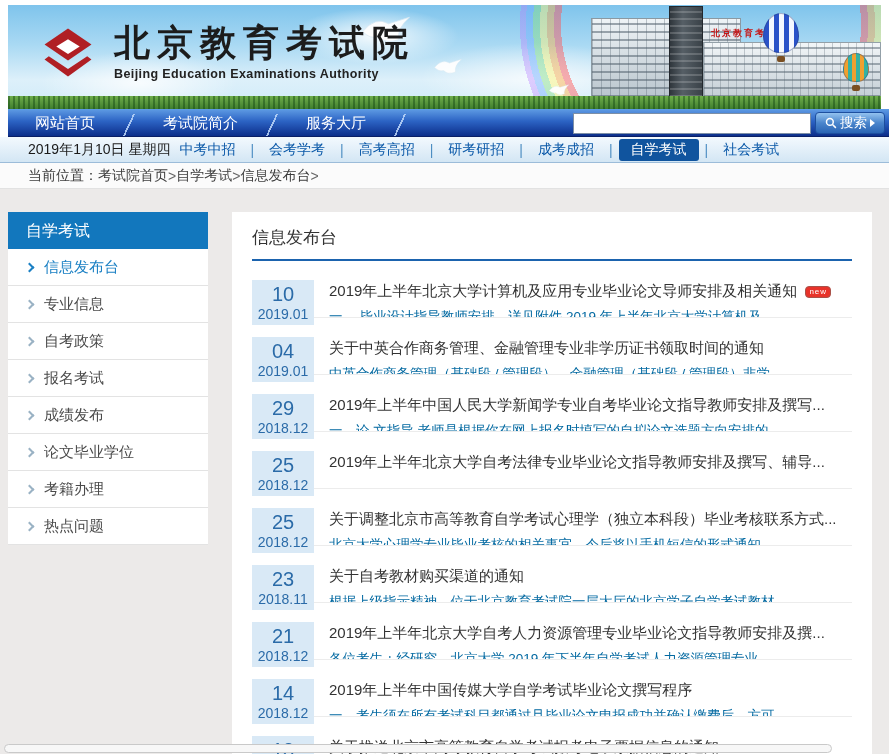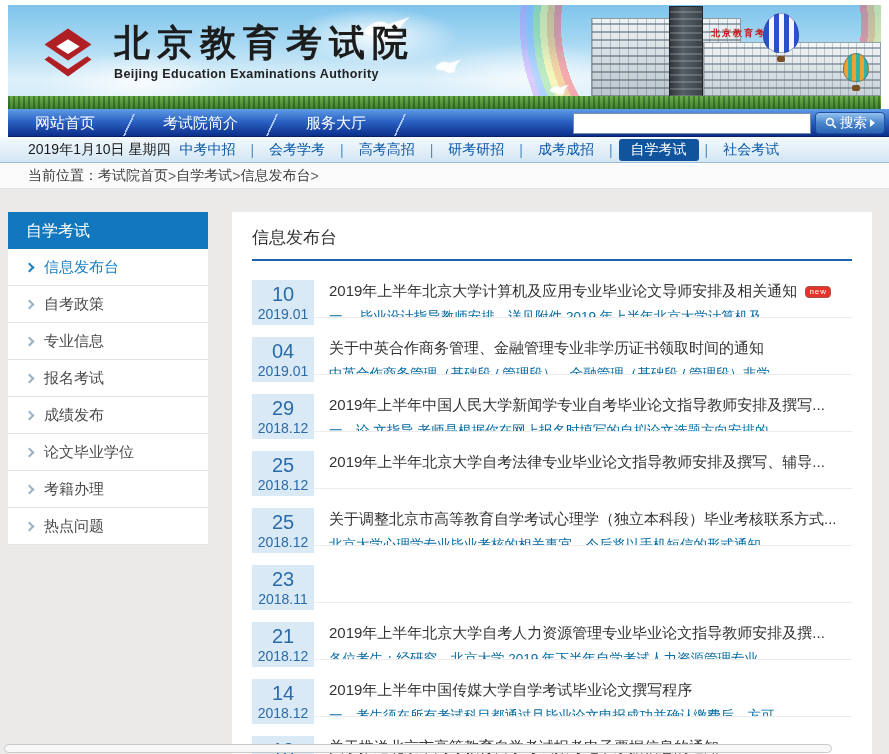--- a/index.html
+++ b/index.html
@@ -257,25 +257,25 @@
 <div class="pagebody">
 
   <div class="sidebar">
     <div class="sidebar-header">自学考试</div>
     <div class="side-item active">
       <span class="chev"></span>
       <span>信息发布台</span>
     </div>
     <div class="side-item">
       <span class="chev"></span>
+      <span>专业信息</span>
+    </div>
+    <div class="side-item">
+      <span class="chev"></span>
       <span>自考政策</span>
-    </div>
-    <div class="side-item">
-      <span class="chev"></span>
-      <span>专业信息</span>
     </div>
     <div class="side-item">
       <span class="chev"></span>
       <span>报名考试</span>
     </div>
     <div class="side-item">
       <span class="chev"></span>
       <span>成绩发布</span>
     </div>
     <div class="side-item">
@@ -347,20 +347,24 @@
         <div class="news-title">关于调整北京市高等教育自学考试心理学（独立本科段）毕业考核联系方式...</div>
         <div class="news-summary">北京大学心理学专业毕业考核的相关事宜，今后将以手机短信的形式通知，...</div>
       </div>
     </div>
 
     <div class="news-item">
       <div class="date-badge">
         <div class="day">23</div>
         <div class="ym">2018.11</div>
       </div>
+      <div class="news-text">
+        <div class="news-title">关于自考教材购买渠道的通知</div>
+        <div class="news-summary">根据上级指示精神，位于北京教育考试院一层大厅的北京学子自学考试教材...</div>
+      </div>
     </div>
 
     <div class="news-item">
       <div class="date-badge">
         <div class="day">21</div>
         <div class="ym">2018.12</div>
       </div>
       <div class="news-text">
         <div class="news-title">2019年上半年北京大学自考人力资源管理专业毕业论文指导教师安排及撰...</div>
         <div class="news-summary">各位考生：经研究，北京大学 2019 年下半年自学考试人力资源管理专业...</div>

